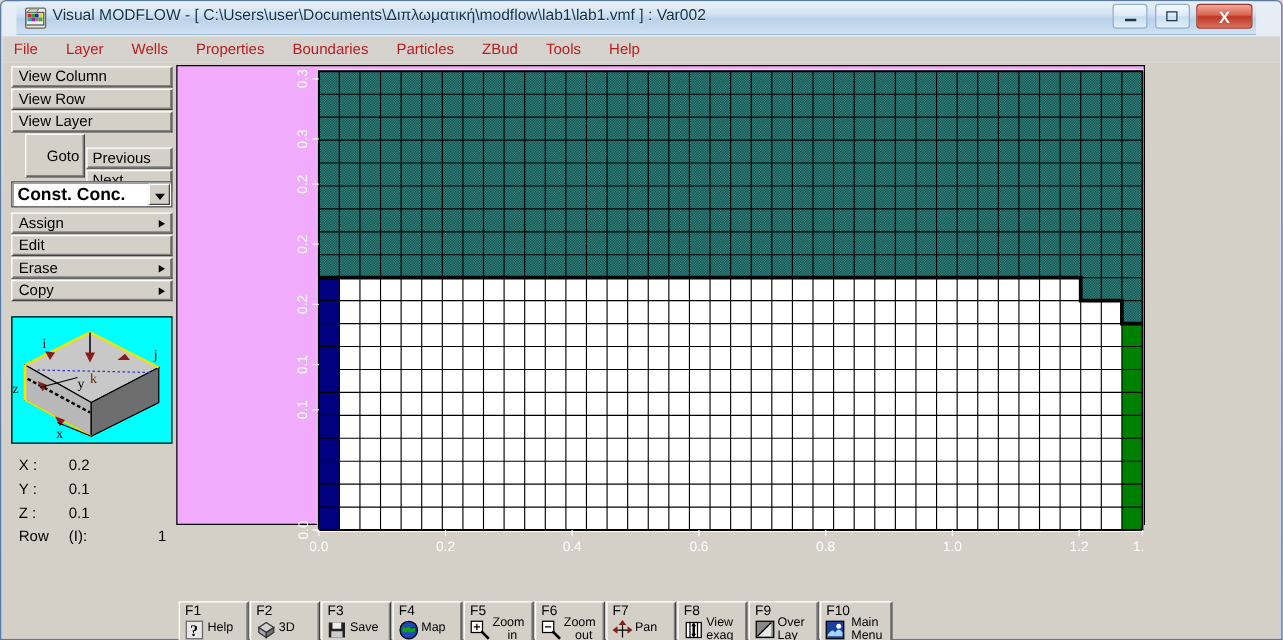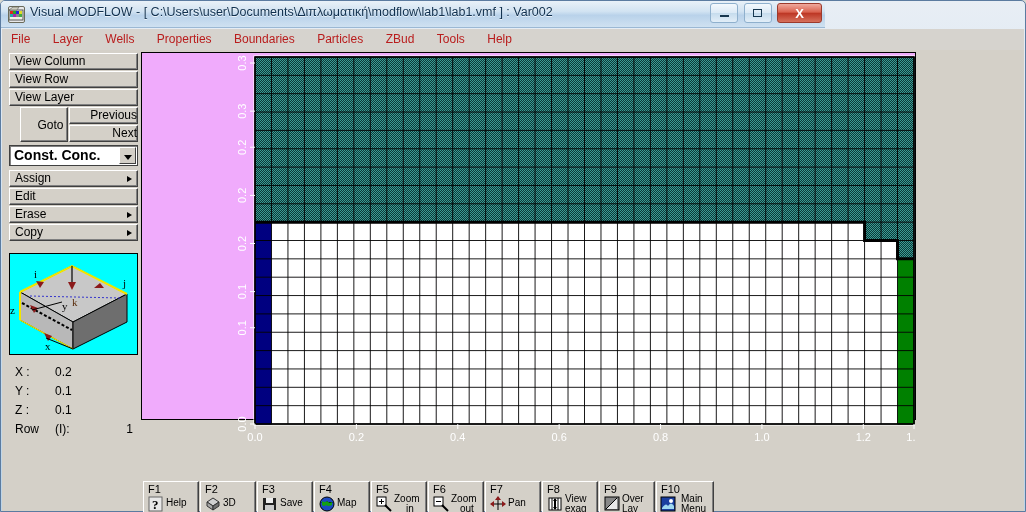--- a/index.html
+++ b/index.html
@@ -14,21 +14,21 @@
   .window {
     position: absolute; left: 0; top: 0;
     width: 1026px; height: 512px;
     background: linear-gradient(180deg,#e8eef5 0%, #cfe0ef 45%, #bcd4e8 100%);
     border: 1px solid #5b7ba0;
     border-radius: 5px 5px 0 0;
   }
 
   
   .titlebar {
-    position: absolute; left: 0; top: 0; width: 824px; height: 27px;
+    position: absolute; left: 12px; top: 0; width: 992px; height: 27px;
     background: linear-gradient(180deg,#e9f1f8 0%, #d2e3f2 40%, #b9d2ea 55%, #cfe1f1 100%);
     border-radius: 4px 4px 0 0;
     border-bottom: 1px solid #9bb8d4;
   }
   .title-icon {
     position: absolute; left: 7px; top: 5px; width: 17px; height: 17px;
     background: #e8e8e8; border: 1px solid #6a6a5a; border-radius: 2px;
     overflow: hidden;
   }
   .title-text {
@@ -91,21 +91,21 @@
   .goto-btn {
     position: absolute; left: 11px; top: 0; width: 48px; height: 35px;
     background: #d4d0c8;
     border-top: 1px solid #ffffff; border-left: 1px solid #ffffff;
     border-right: 1px solid #404040; border-bottom: 1px solid #404040;
     box-shadow: inset -1px -1px 0 #808080;
     display: flex; align-items:center; justify-content:center;
     font-size: 12px;
     padding-left: 13px;
   }
-  .prevnext { position: absolute; left: 60px; top: 0; width: 88px; text-align: right; }
+  .prevnext { position: absolute; left: 60px; top: 11px; width: 88px; }
   .pn-btn {
     width: 69px; height: 17px; background: #d4d0c8;
     border-top: 1px solid #ffffff; border-left: 1px solid #ffffff;
     border-right: 1px solid #404040; border-bottom: 1px solid #404040;
     box-shadow: inset -1px -1px 0 #808080;
     font-size: 12px; line-height: 15px; padding-left: 4px;
   }
   .pn-btn:first-child { margin-bottom: 1px; }
 
   .combo {

